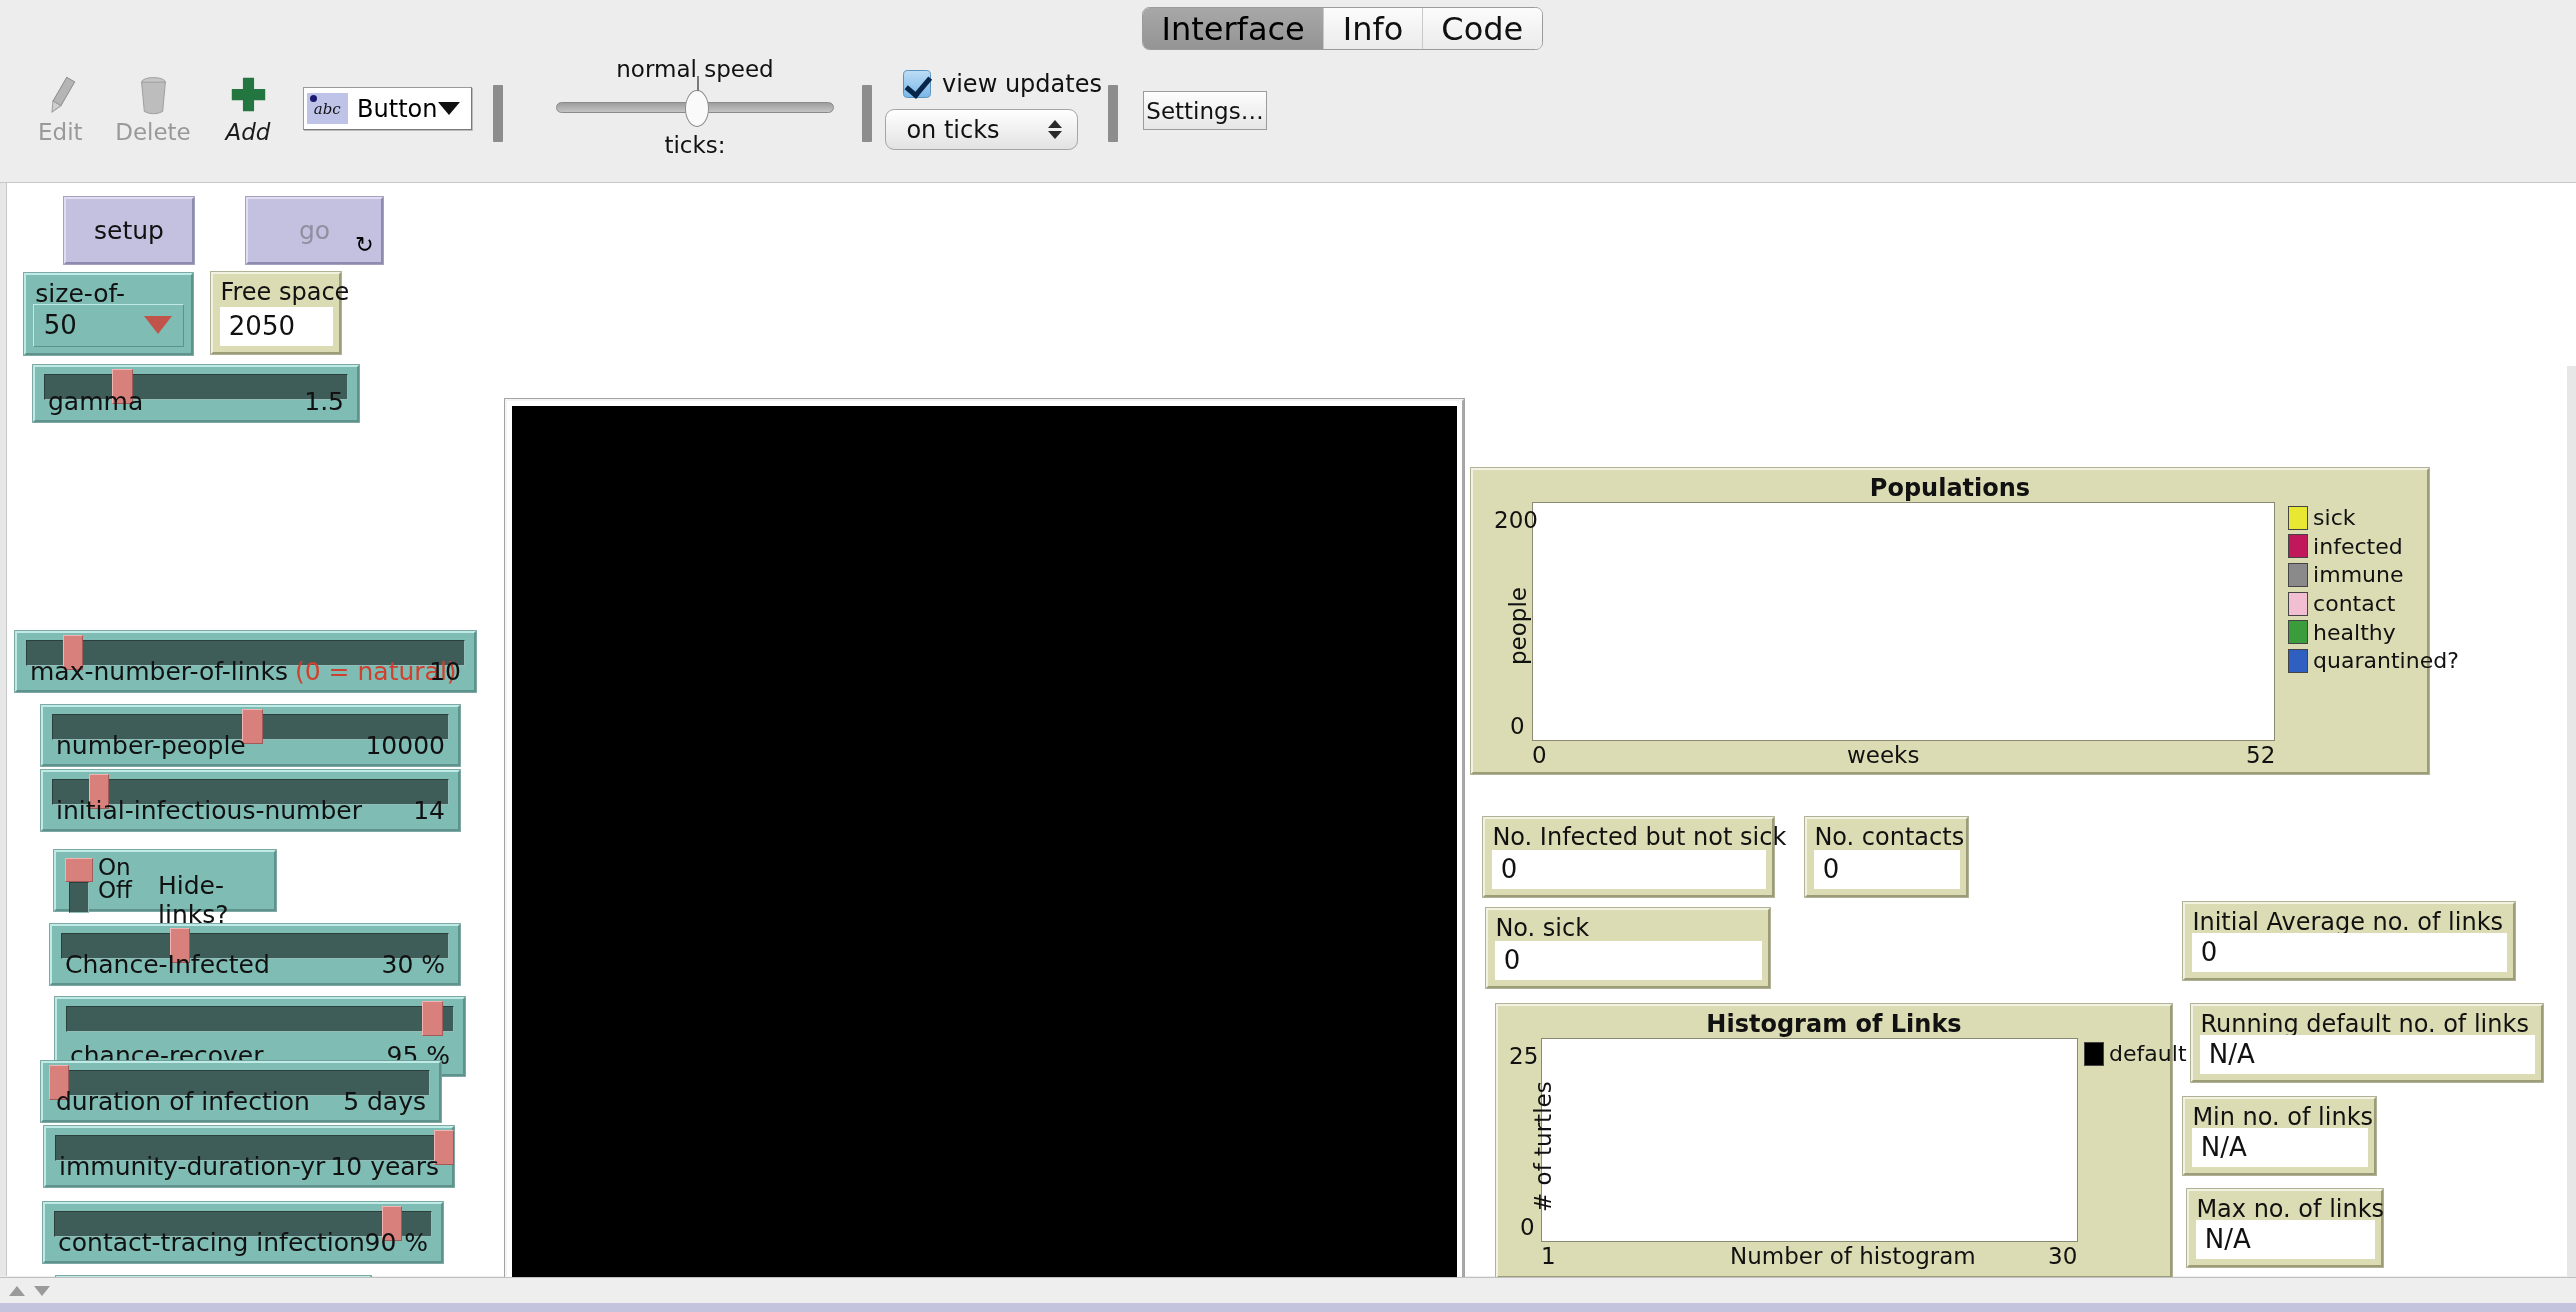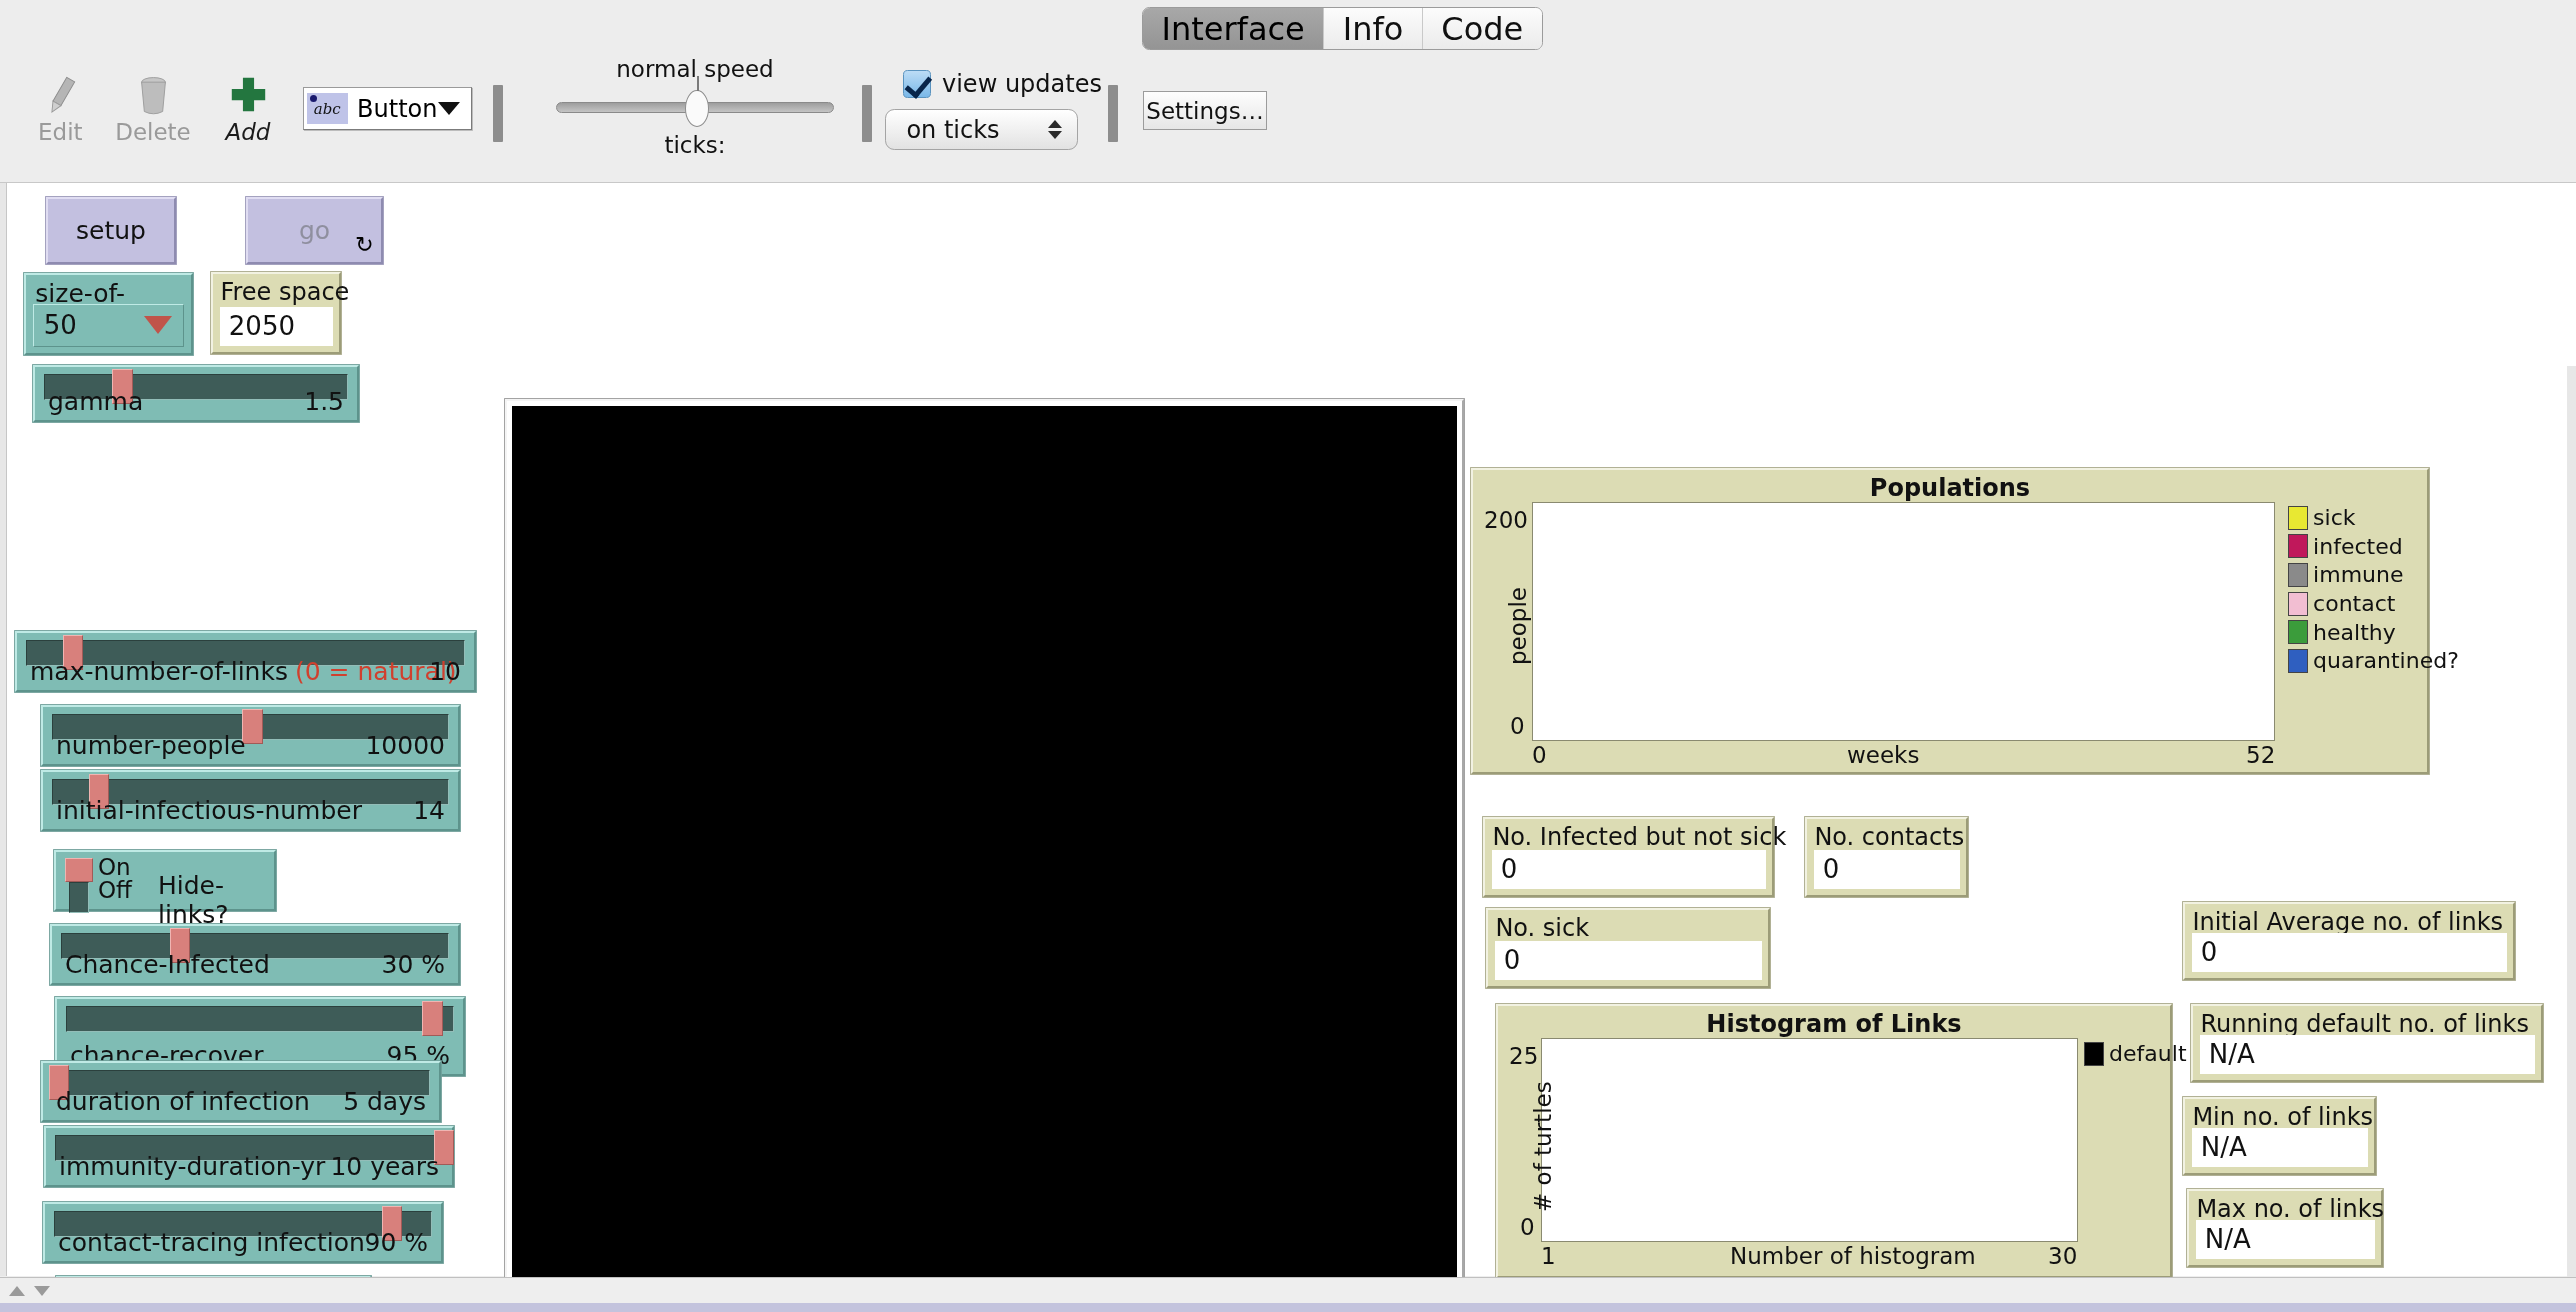--- a/index.html
+++ b/index.html
@@ -401,21 +401,21 @@
   <div id="tabs">
     <div class="tab active">Interface</div>
     <div class="tab">Info</div>
     <div class="tab">Code</div>
   </div>
 </div>
 
 <div id="canvas-area">
   <div id="left-edge"></div>
 
-  <div class="nl-btn" style="left:46px; top:14px; width:130px; height:67px;">
+  <div class="nl-btn" style="left:64px; top:14px; width:130px; height:67px;">
     <span>setup</span>
   </div>
   <div class="nl-btn disabled" style="left:246px; top:14px; width:137px; height:67px;">
     <span>go</span>
     <span class="forever">↻</span>
   </div>
 
   <div class="nl-teal" style="left:24px; top:90px; width:169px; height:82px;">
     <div class="wlabel-top">size-of-world</div>
     <div class="nl-chooser-box">
@@ -518,21 +518,21 @@
     <div>Healthy – green</div>
     <div>Immune – gray</div>
     <div>Contact – pink</div>
     <div>Infected but not sick – magenta</div>
     <div>Sick – yellow</div>
   </div>
 
   <div class="nl-plot" style="left:1471px; top:285px; width:958px; height:306px;">
     <div class="ptitle">Populations</div>
     <div class="pcanvas" style="left:59px; top:31.5px; width:743px; height:239px;"></div>
-    <div class="pytop" style="left:11px; top:37px;">200</div>
+    <div class="pytop" style="left:21px; top:37px;">200</div>
     <div class="pybot" style="left:37px; top:243px;">0</div>
     <div class="pylab" style="left:31.5px; top:195px;">people</div>
     <div class="pxleft" style="left:59px; top:272px;">0</div>
     <div class="pxlab" style="left:374px; top:272px;">weeks</div>
     <div class="pxright" style="left:773px; top:272px;">52</div>
     <div class="plegend" style="left:815px; top:35px;">
       <div class="pleg-row">
         <span class="pleg-sw" style="background:#e8e832;"></span>
         <span class="pleg-txt">sick</span>
       </div>

